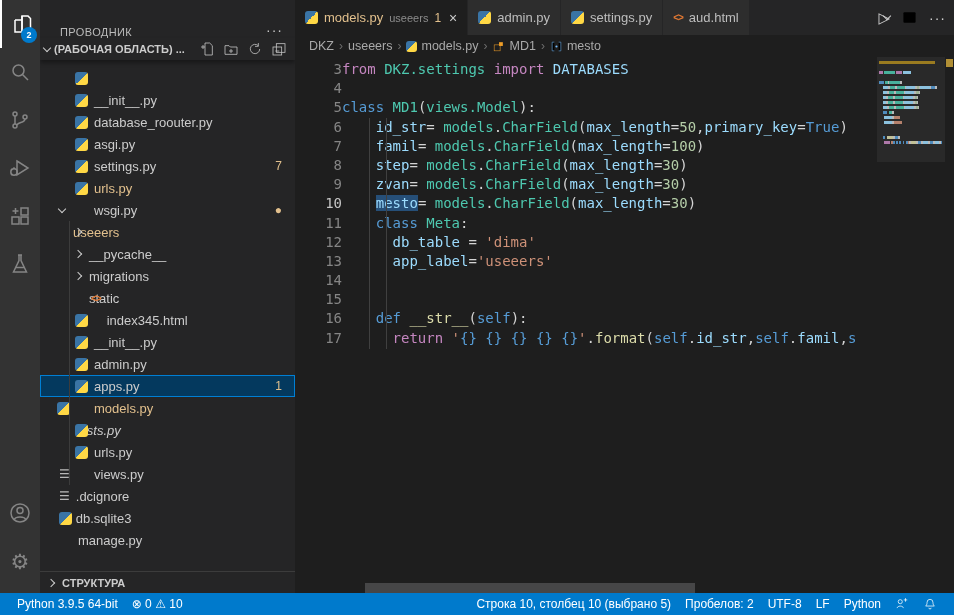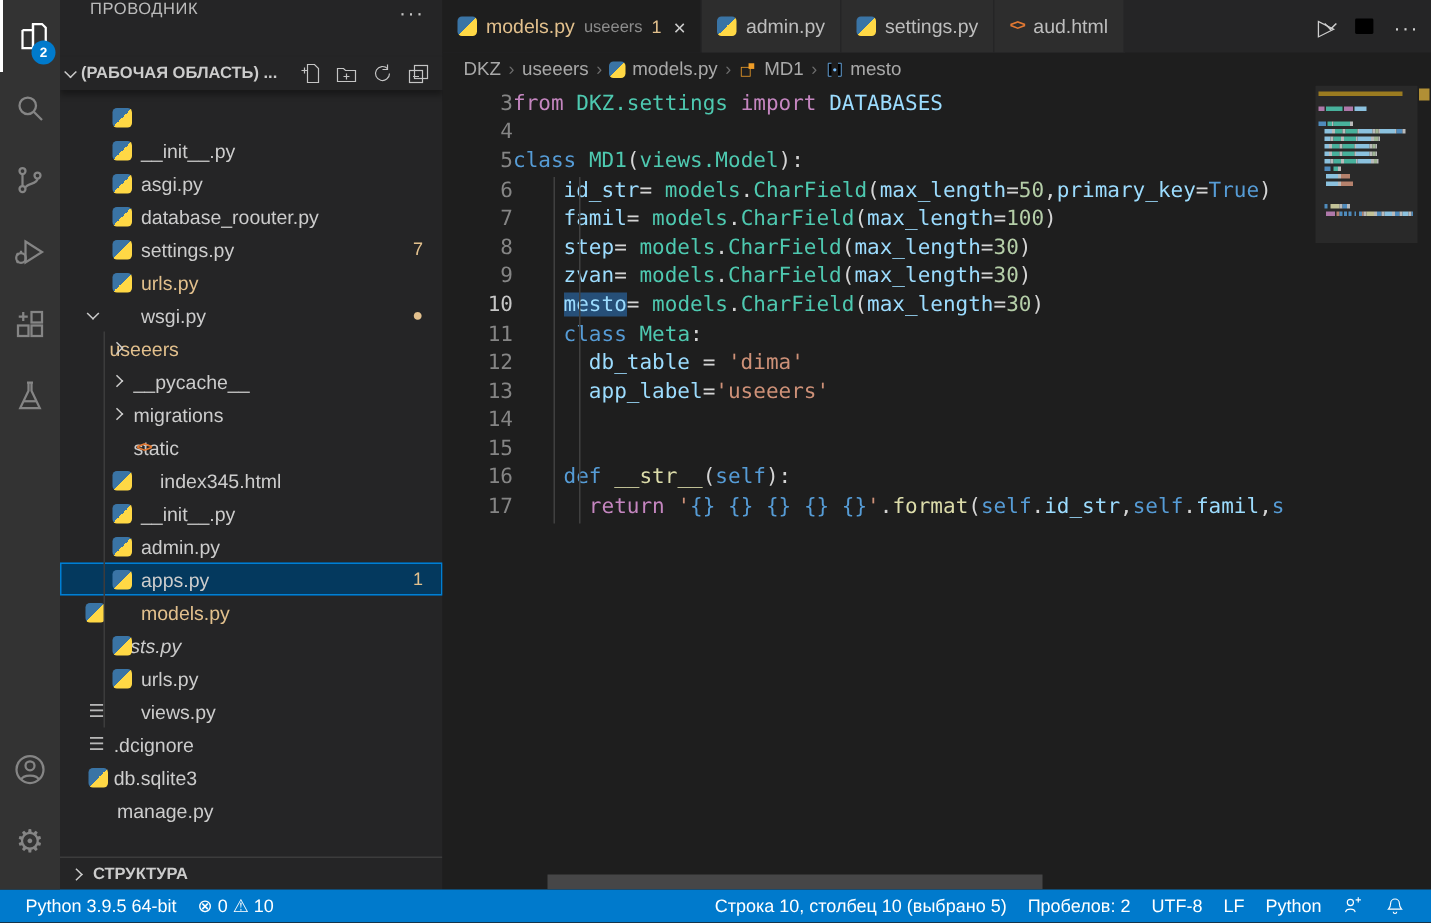--- a/index.html
+++ b/index.html
@@ -17,21 +17,21 @@
   .ab-item.active svg { stroke:#ffffff; }
   .ab-badge { position:absolute; right:3px; bottom:5px; min-width:16px; height:16px;
               background:#007acc; color:#fff; border-radius:50%; font-size:9px;
               display:flex; align-items:center; justify-content:center; font-weight:bold; }
   .ab-bottom { position:absolute; left:0; bottom:8px; width:40px; }
   .gear-glyph { font-size:21px; color:#858585; line-height:1; }
 
   
   .sidebar { grid-column:2; grid-row:1; background:#252526; display:flex; flex-direction:column;
              overflow:hidden; color:#cccccc; }
-  .sb-title { height:38px; display:flex; align-items:flex-start; padding:0 12px 0 20px;
+  .sb-title { height:38px; display:flex; align-items:flex-end; padding:0 12px 0 20px;
               font-size:11px; color:#bbbbbb; letter-spacing:.4px; flex:none; }
   .sb-title .more { margin-left:auto; color:#c5c5c5; font-size:14px; letter-spacing:1px; cursor:pointer; }
   .sb-section { height:22px; display:flex; align-items:center; padding:0 8px 0 4px;
                 font-size:11px; font-weight:bold; color:#cccccc; flex:none; gap:2px;
                 box-shadow:0 3px 4px rgba(0,0,0,0.35); position:relative; z-index:3; }
   .sb-section .label { white-space:nowrap; overflow:hidden; }
   .sb-actions { margin-left:auto; display:flex; gap:8px; }
   .sb-actions svg { stroke:#c5c5c5; fill:none; stroke-width:1.2; cursor:pointer; }
   .tree { flex:1 1 auto; position:relative; overflow:hidden; }
   .tree-row { height:22px; display:flex; align-items:center; font-size:13px; color:#cccccc;
@@ -199,25 +199,25 @@
             <span class="html-icon">&lt;&gt;</span>
             <span class="lbl">index.html</span>
           </div>
         </div>
         <div class="tree-row" style="padding-left: 34px;">
           <span class="py-icon"></span>
           <span class="lbl">__init__.py</span>
         </div>
         <div class="tree-row" style="padding-left: 34px;">
           <span class="py-icon"></span>
+          <span class="lbl">database_roouter.py</span>
+        </div>
+        <div class="tree-row" style="padding-left: 34px;">
+          <span class="py-icon"></span>
           <span class="lbl">asgi.py</span>
-        </div>
-        <div class="tree-row" style="padding-left: 34px;">
-          <span class="py-icon"></span>
-          <span class="lbl">database_roouter.py</span>
         </div>
         <div class="tree-row" style="padding-left: 34px;">
           <span class="py-icon"></span>
           <span class="lbl">settings.py</span>
         </div>
         <div class="tree-row" style="padding-left: 34px;">
           <span class="py-icon"></span>
           <span class="lbl gold">urls.py</span>
           <span class="tree-badge">7</span>
         </div>

